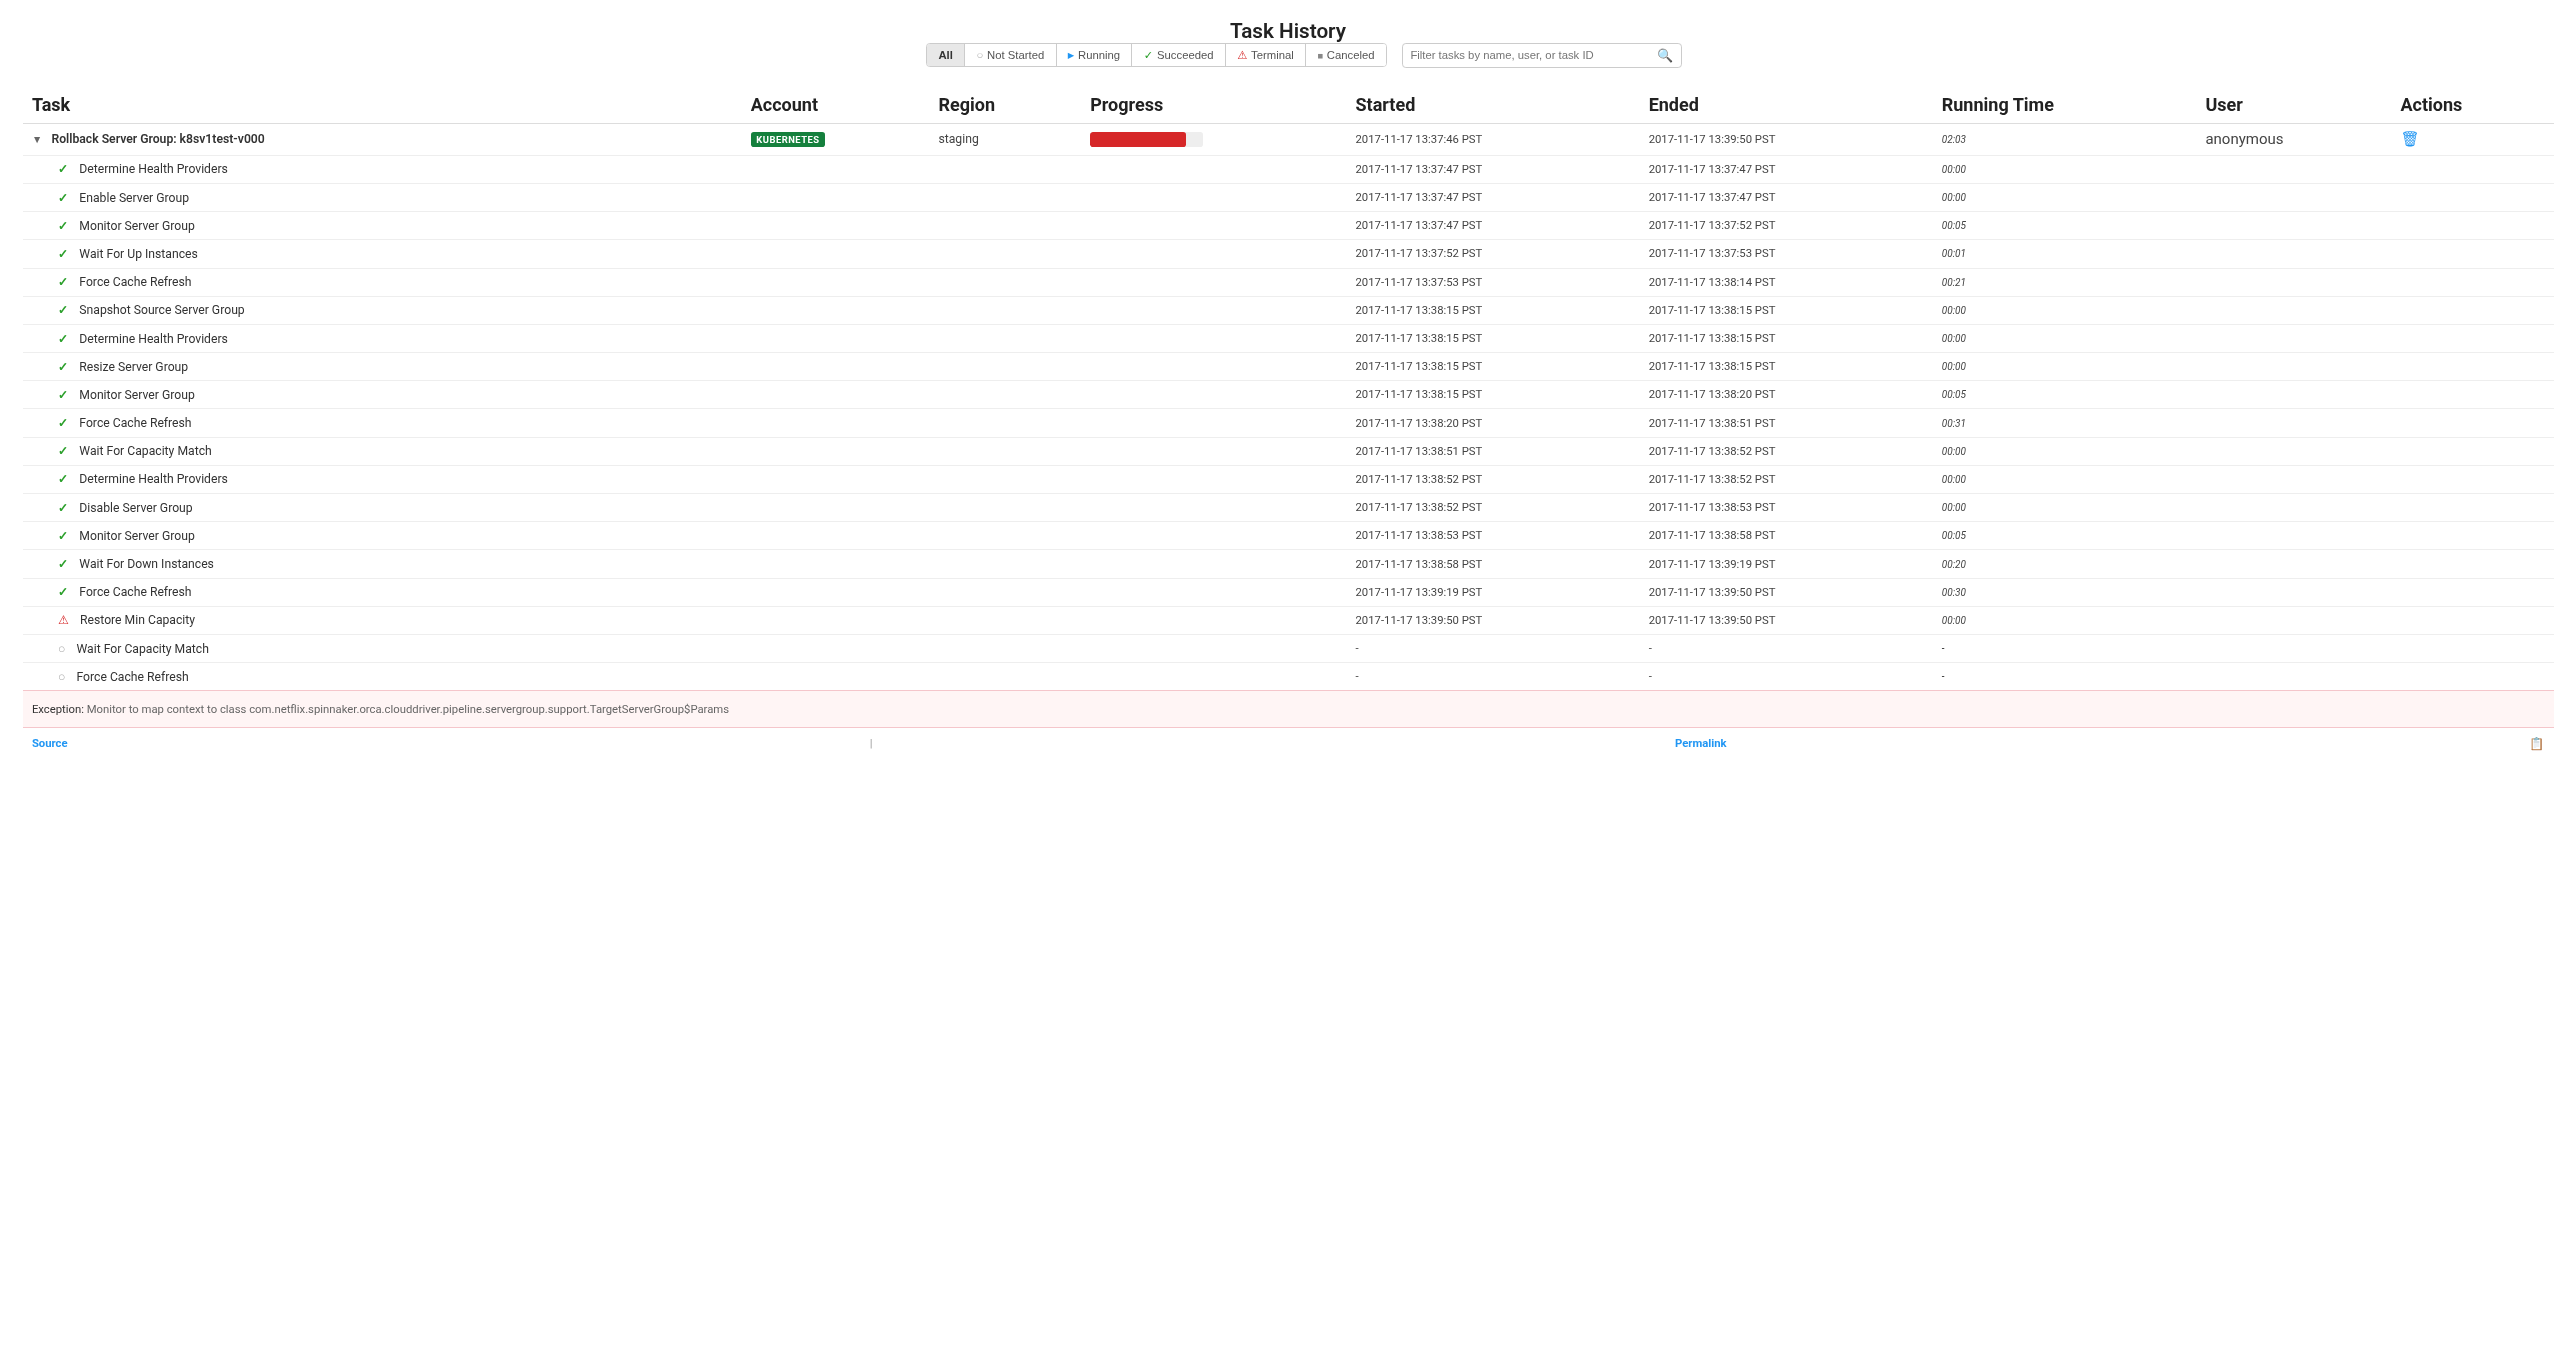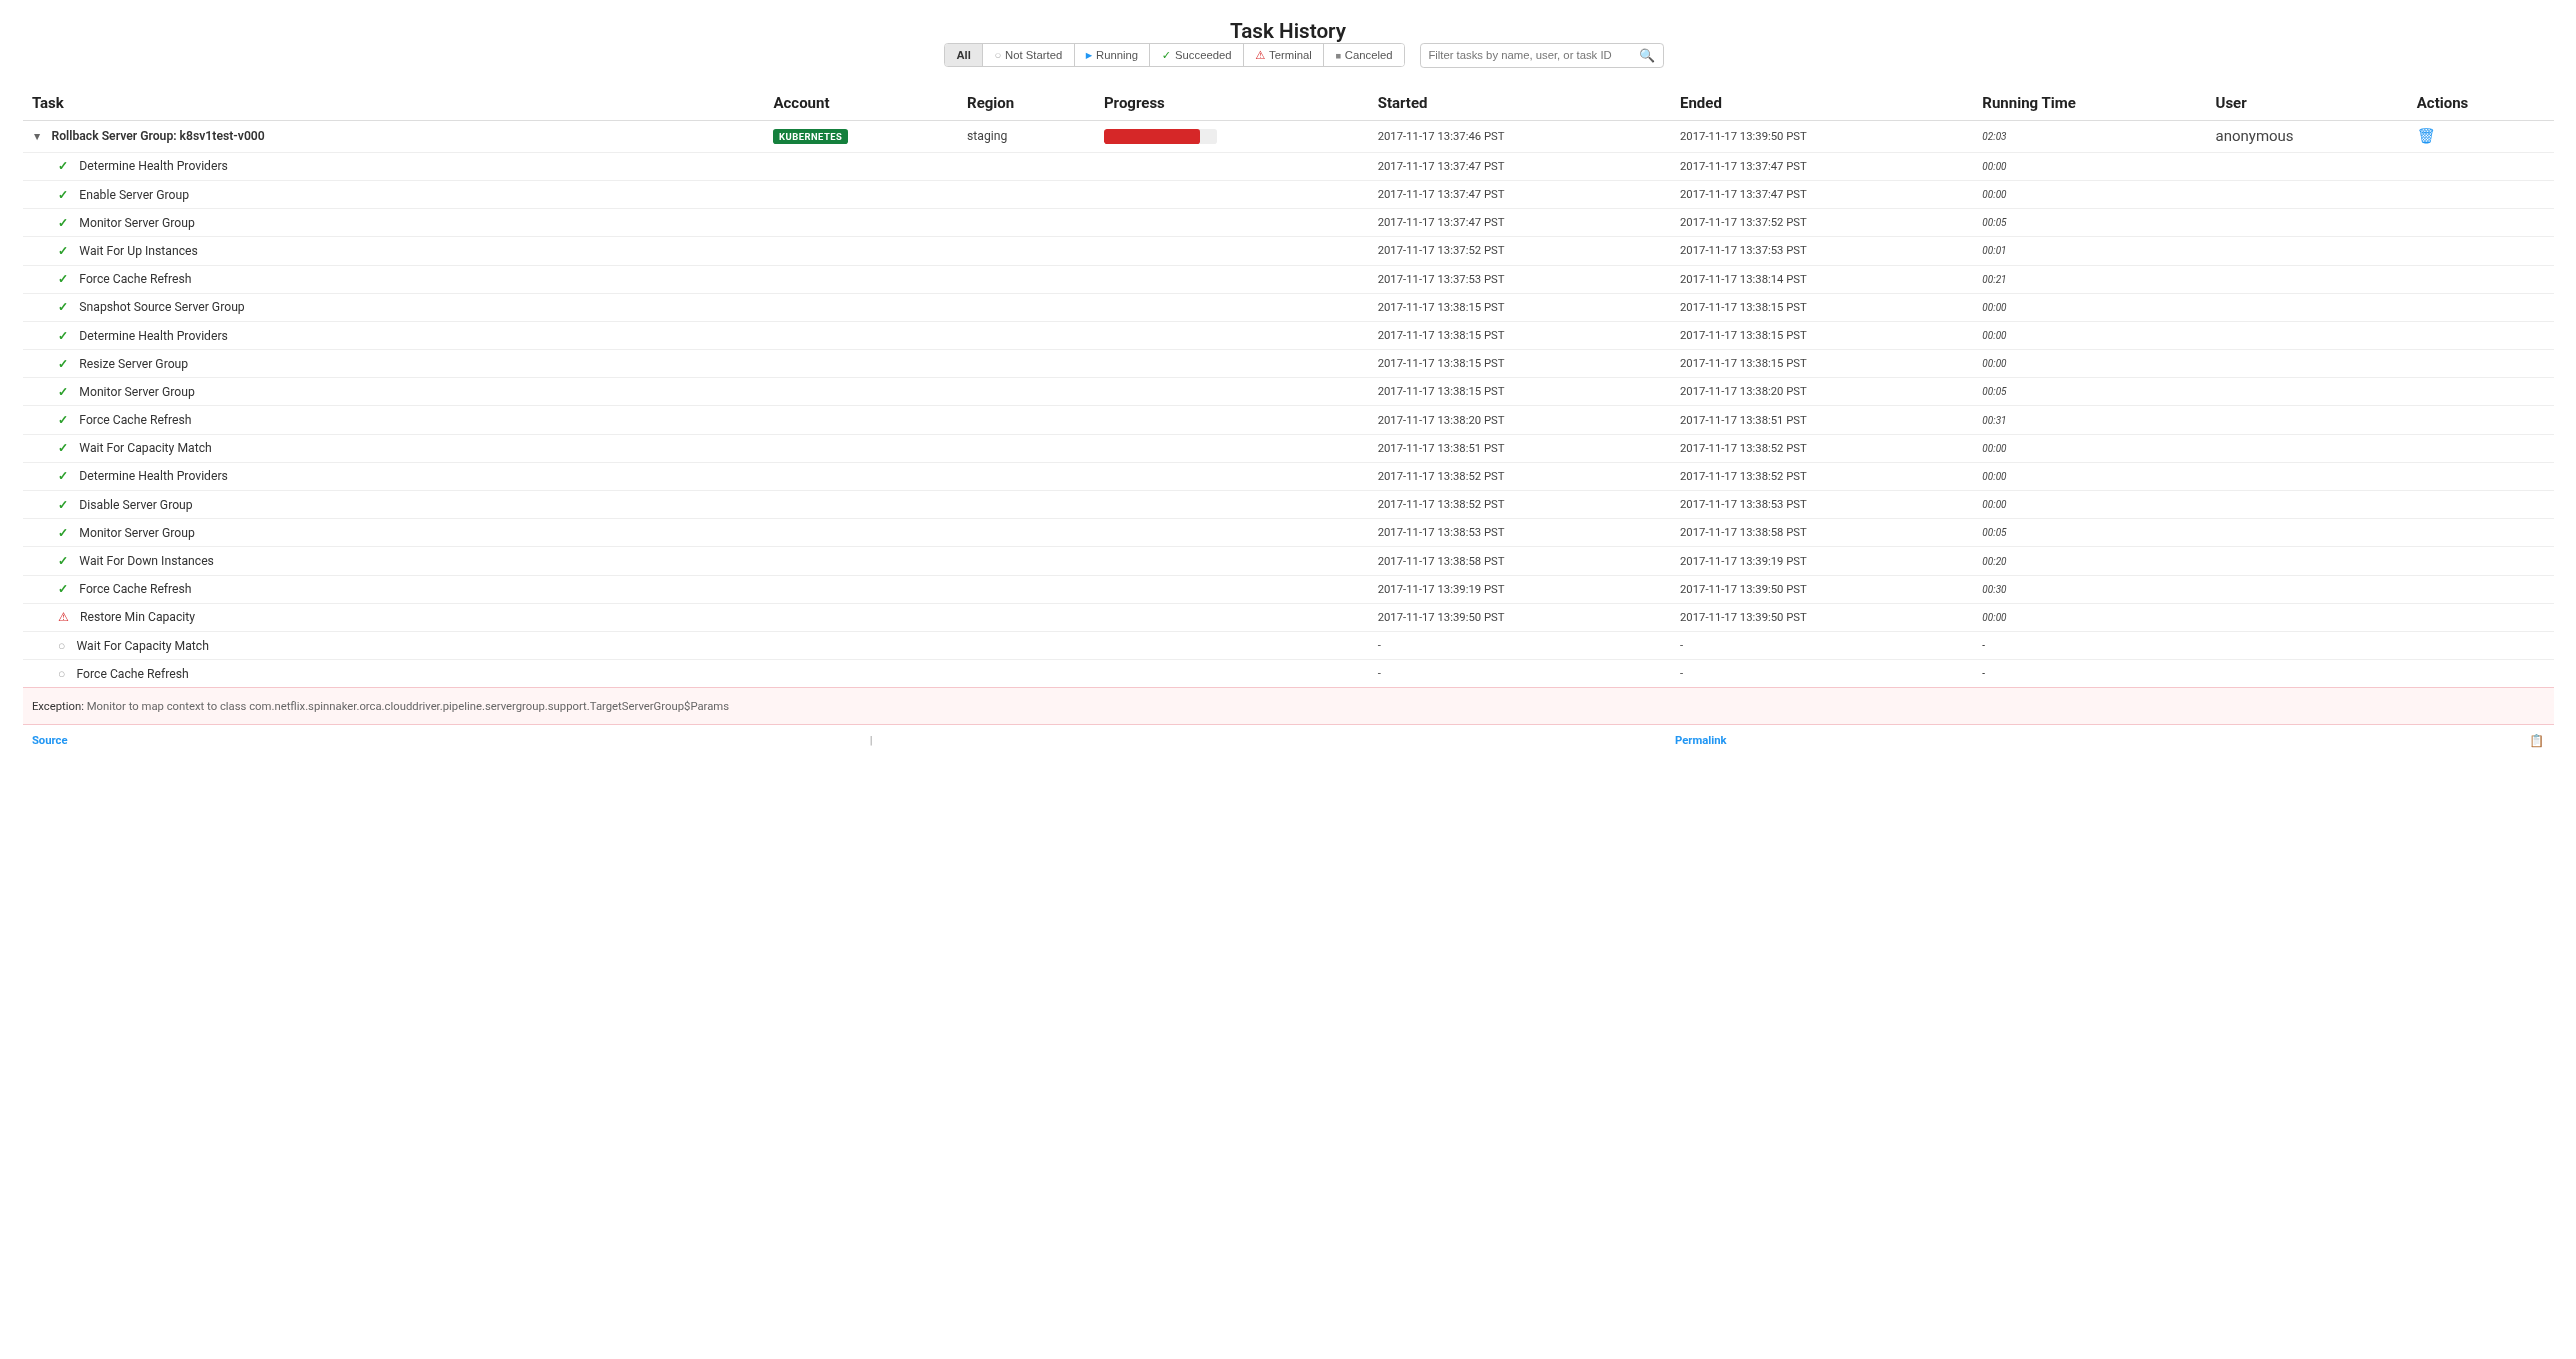--- a/index.html
+++ b/index.html
@@ -52,21 +52,21 @@
       color: #333;
     }
     .search-container {
       display: flex;
       align-items: center;
       border: 0.9px solid #ccc;
       border-radius: 3.8px;
       padding: 3.8px 7.5px;
       background: #fff;
       margin-left: 15px;
-      width: 244px;
+      width: 280px;
     }
     .search-input {
       border: none;
       outline: none;
       font-size: 11.3px;
       width: 100%;
       color: #555;
     }
     .search-icon-btn {
       background: none;
@@ -84,21 +84,21 @@
       border-collapse: collapse;
       font-size: 12.2px;
     }
     thead tr {
       border-bottom: 1.9px solid #ddd;
     }
     thead th {
       text-align: left;
       padding: 7.5px 9.4px;
       font-weight: 700;
-      font-size: 15px;
+      font-size: 18px;
       color: #222;
       white-space: nowrap;
     }
     tbody tr {
       border-bottom: 0.9px solid #eee;
     }
     tbody td {
       padding: 6.6px 9.4px;
       vertical-align: middle;
       white-space: nowrap;

